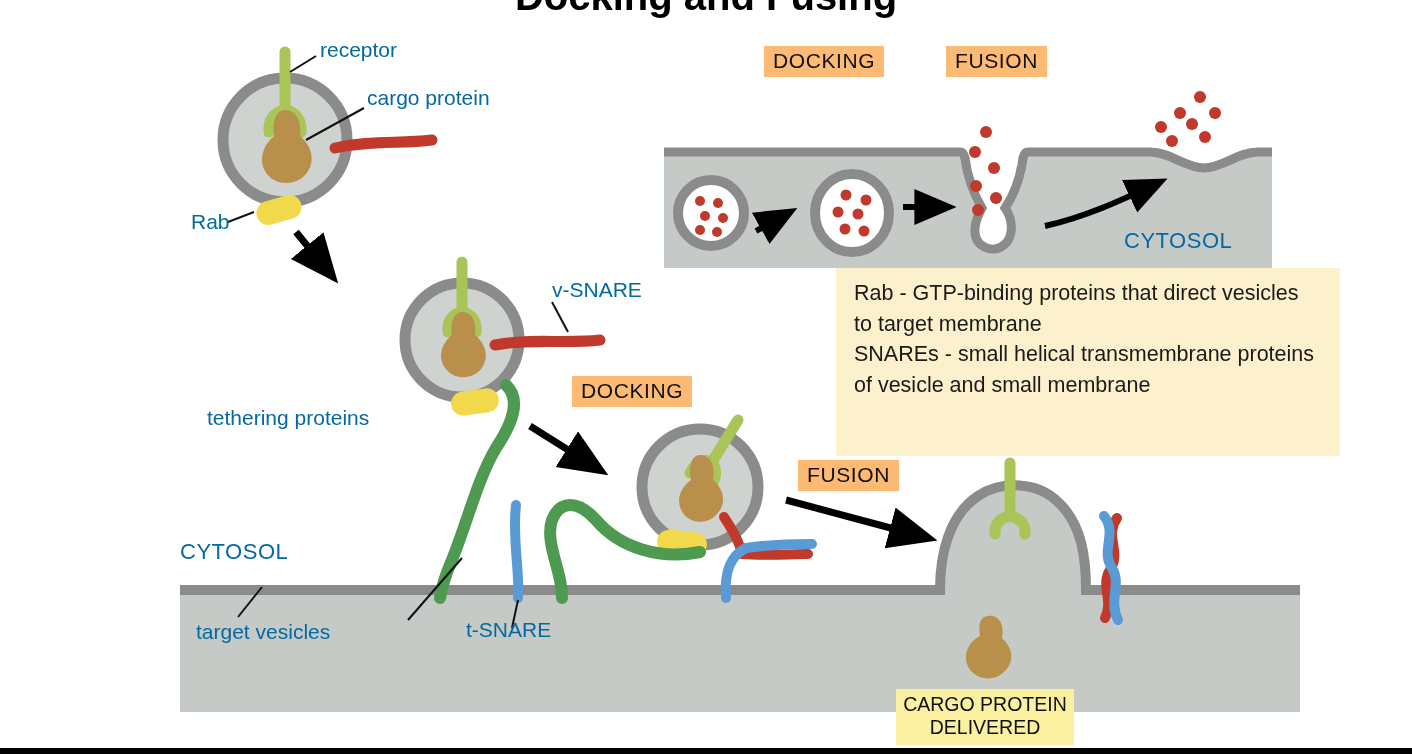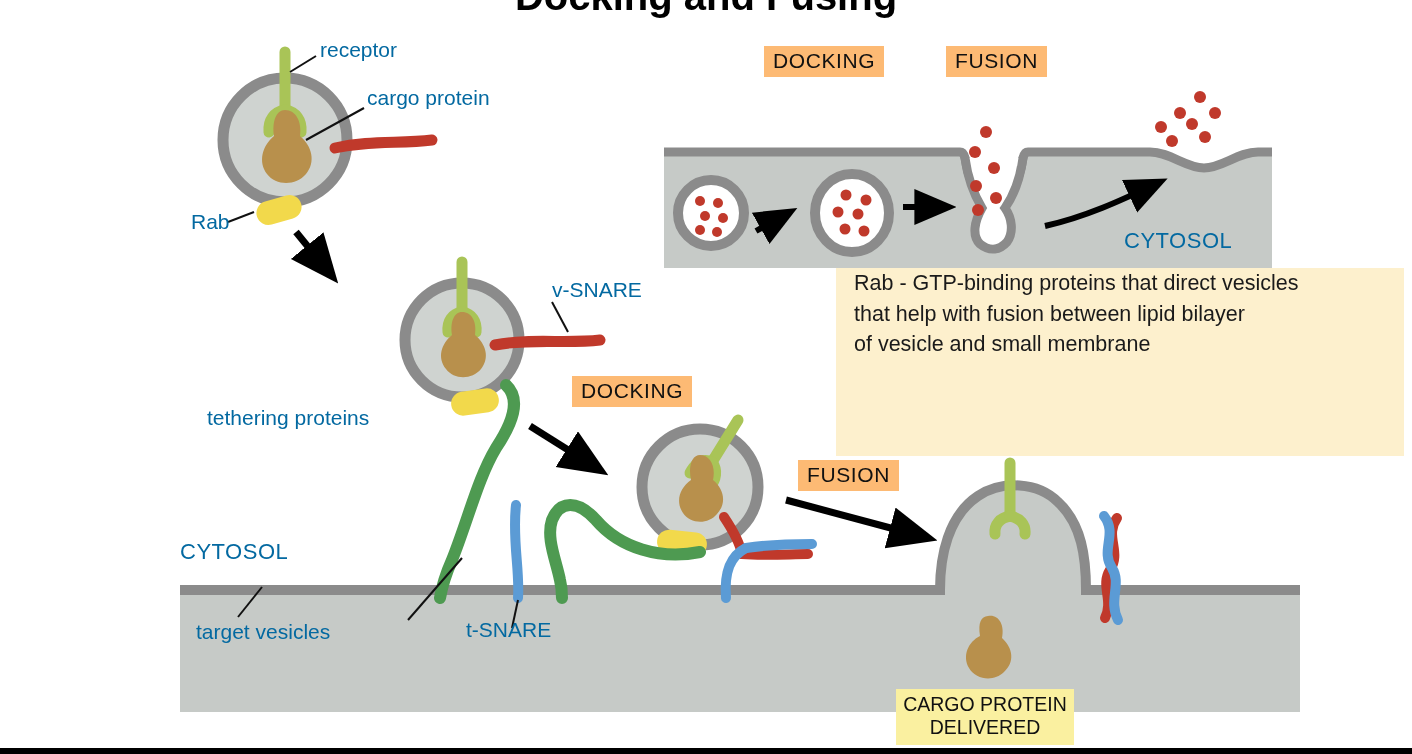--- a/index.html
+++ b/index.html
@@ -66,25 +66,25 @@
   .dlabel.big {
     font-size: 22px;
     letter-spacing: 0.5px;
   }
 
   
   #info-note {
     position: absolute;
     left: 836px;
     top: 268px;
-    width: 568px;
+    width: 504px;
     height: 188px;
     background: #fdf0cd;
     box-sizing: border-box;
-    padding: 0 16px 10px 18px;
+    padding: 10px 16px 10px 18px;
   }
   #info-note .note-line {
     font-size: 21.5px;
     color: #1a1a1a;
     font-family: "Liberation Sans", sans-serif;
     line-height: 1.42;
     white-space: nowrap;
   }
 
   
@@ -358,21 +358,22 @@
   <div class="dlabel" style="left:176px; top:210px;margin-left:15px;">Rab</div>
   <div class="dlabel" style="left:552px; top:278px;">v-SNARE</div>
   <div class="dlabel" style="left:207px; top:406px;">tethering proteins</div>
   <div class="dlabel" style="left:466px; top:618px;">t-SNARE</div>
   <div class="dlabel" style="left:196px; top:620px;">target vesicles</div>
   <div class="dlabel big" style="left:180px; top:540px;">CYTOSOL</div>
   <div class="dlabel big" style="left:1124px; top:229px;">CYTOSOL</div>
 
   <div id="info-note">
     <div class="note-line">Rab - GTP-binding proteins that direct vesicles</div>
-    <div class="note-line">that help with fusion between lipid bilayer</div>
+    <div class="note-line">to target membrane</div>
+    <div class="note-line">SNAREs - small helical transmembrane proteins</div>
     <div class="note-line">of vesicle and small membrane</div>
   </div>
 
   <div id="cargo-delivered">
     <div class="cd-line">CARGO PROTEIN</div>
     <div class="cd-line">DELIVERED</div>
   </div>
 
   <div id="bottom-bar"></div>
 

